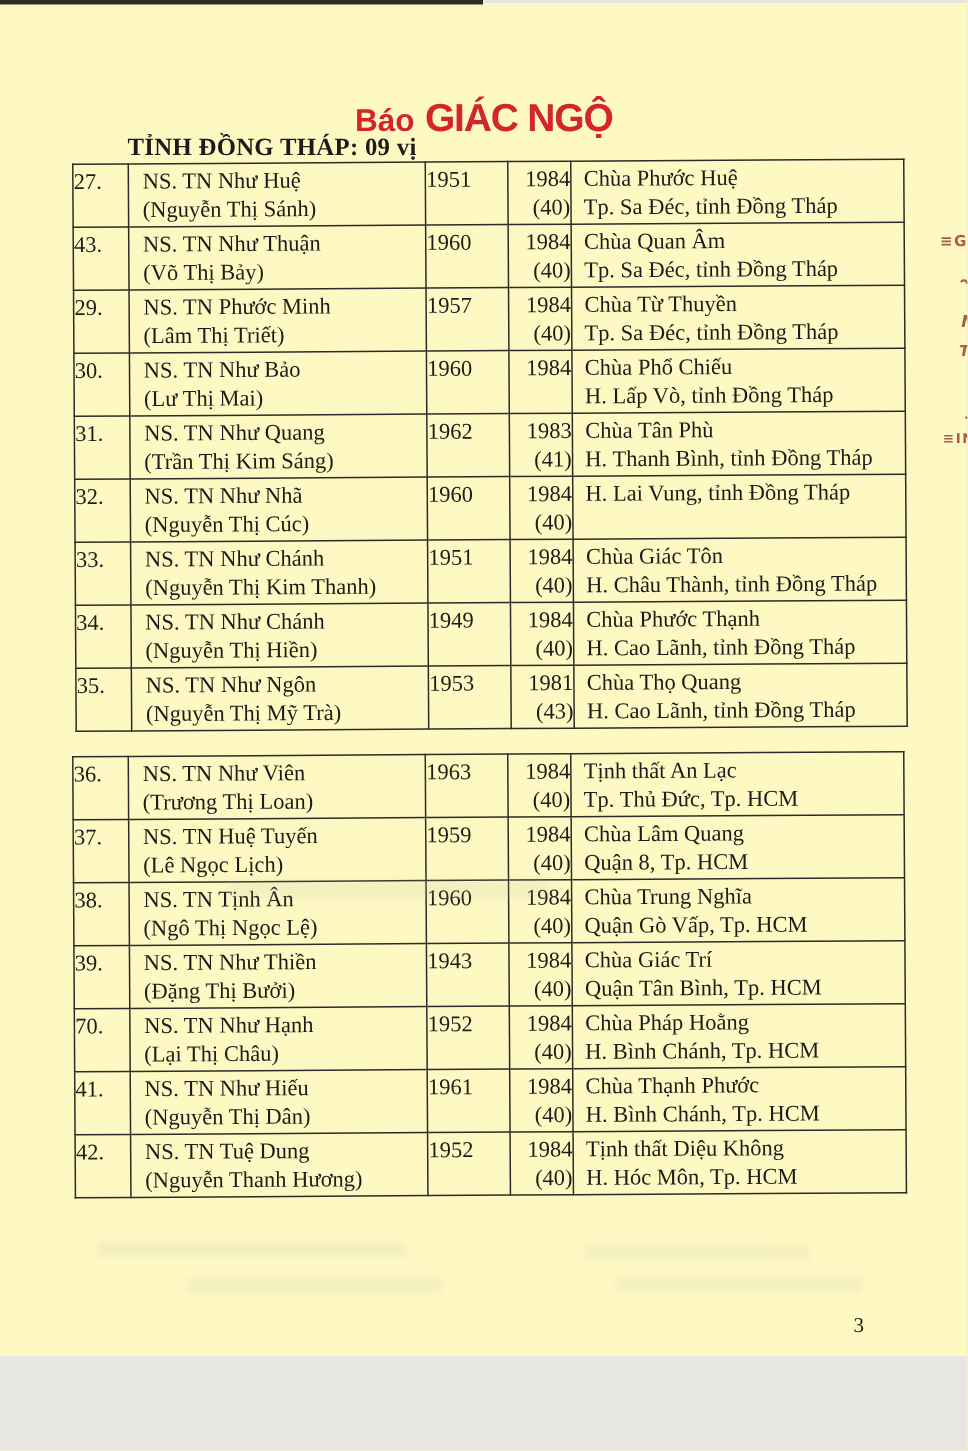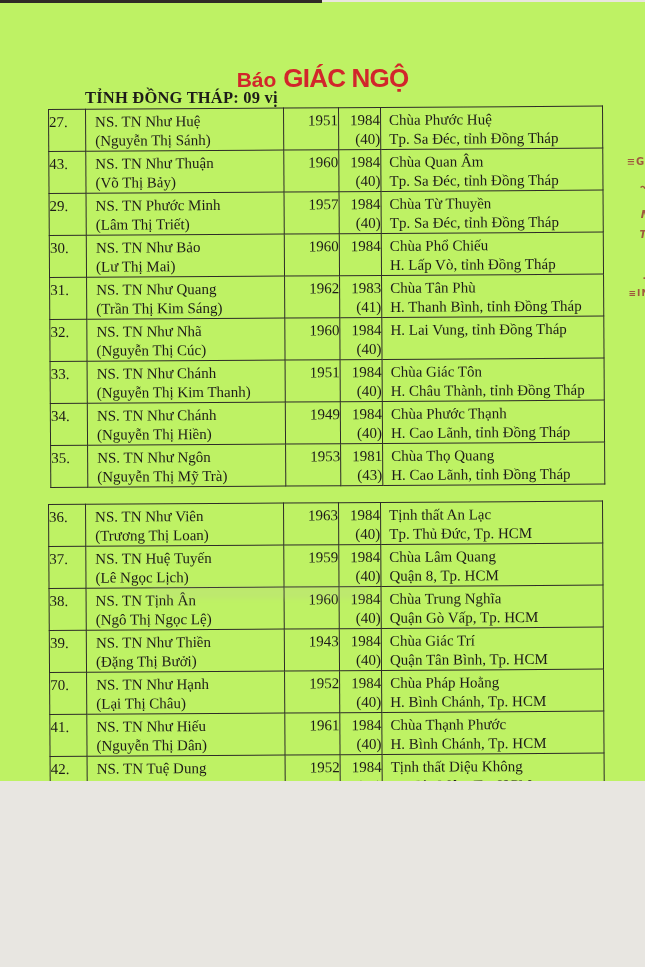--- a/index.html
+++ b/index.html
@@ -1,19 +1,19 @@
 <!DOCTYPE html>
 <html><head>
 <meta charset="utf-8">
 <style>
   html,body { margin:0; padding:0; }
   body { background:#e8e6e1; }
   .page {
-    position:relative; width:645px; height:781px; margin:0 auto;
-    background:#bef264; overflow:hidden;
+    position:relative; width:645px; height:904px; margin:0 auto;
+    background:#fef9c3; overflow:hidden;
     font-family:"Liberation Serif","DejaVu Serif",serif; color:#1e1c19;
   }
   
   .scan-top { position:absolute; top:0; left:0; width:322px; height:3px; background:#2f2b26; }
   .scan-top-light { position:absolute; top:0; left:322px; right:0; height:2px; background:#e9e6df; }
 
   
   .masthead { position:absolute; top:63px; left:0; width:100%; text-align:center; color:#d2262b;
               font-family:"Liberation Sans","DejaVu Sans",sans-serif; }
   .masthead .bao { font-size:21px; font-weight:700; margin-right:7px; }
@@ -26,21 +26,21 @@
   .sec-title { margin:0 0 3px 37px; font-size:16.5px; font-weight:700; letter-spacing:0.2px; line-height:16px; }
 
   
   table.roster { border-collapse:collapse; table-layout:fixed; width:554px;
                  transform:rotate(-0.35deg); transform-origin:0 0; }
   .roster tr { height:42px; }
   .roster td { border:1.5px solid #2e2c28; vertical-align:top; padding:0; }
   .roster .line { line-height:19px; font-size:15px; white-space:nowrap; overflow:visible; }
   .roster .line:first-child { padding-top:3px; }
   .c-num   { text-align:left; }
-  .c-birth { text-align:right; }
+  .c-birth { text-align:left; }
   .c-ord   { text-align:right; }
   .c-name .line  { padding-left:9px; }
   .c-place .line { padding-left:8px; }
 
   
   .page-number { position:absolute; top:877px; left:569px; font-size:14px; }
 
   
   .margin-notes { position:absolute; top:150px; right:0; width:22px; height:180px;
                   color:#9a3f38; font-family:"DejaVu Sans",sans-serif; font-weight:700; }

